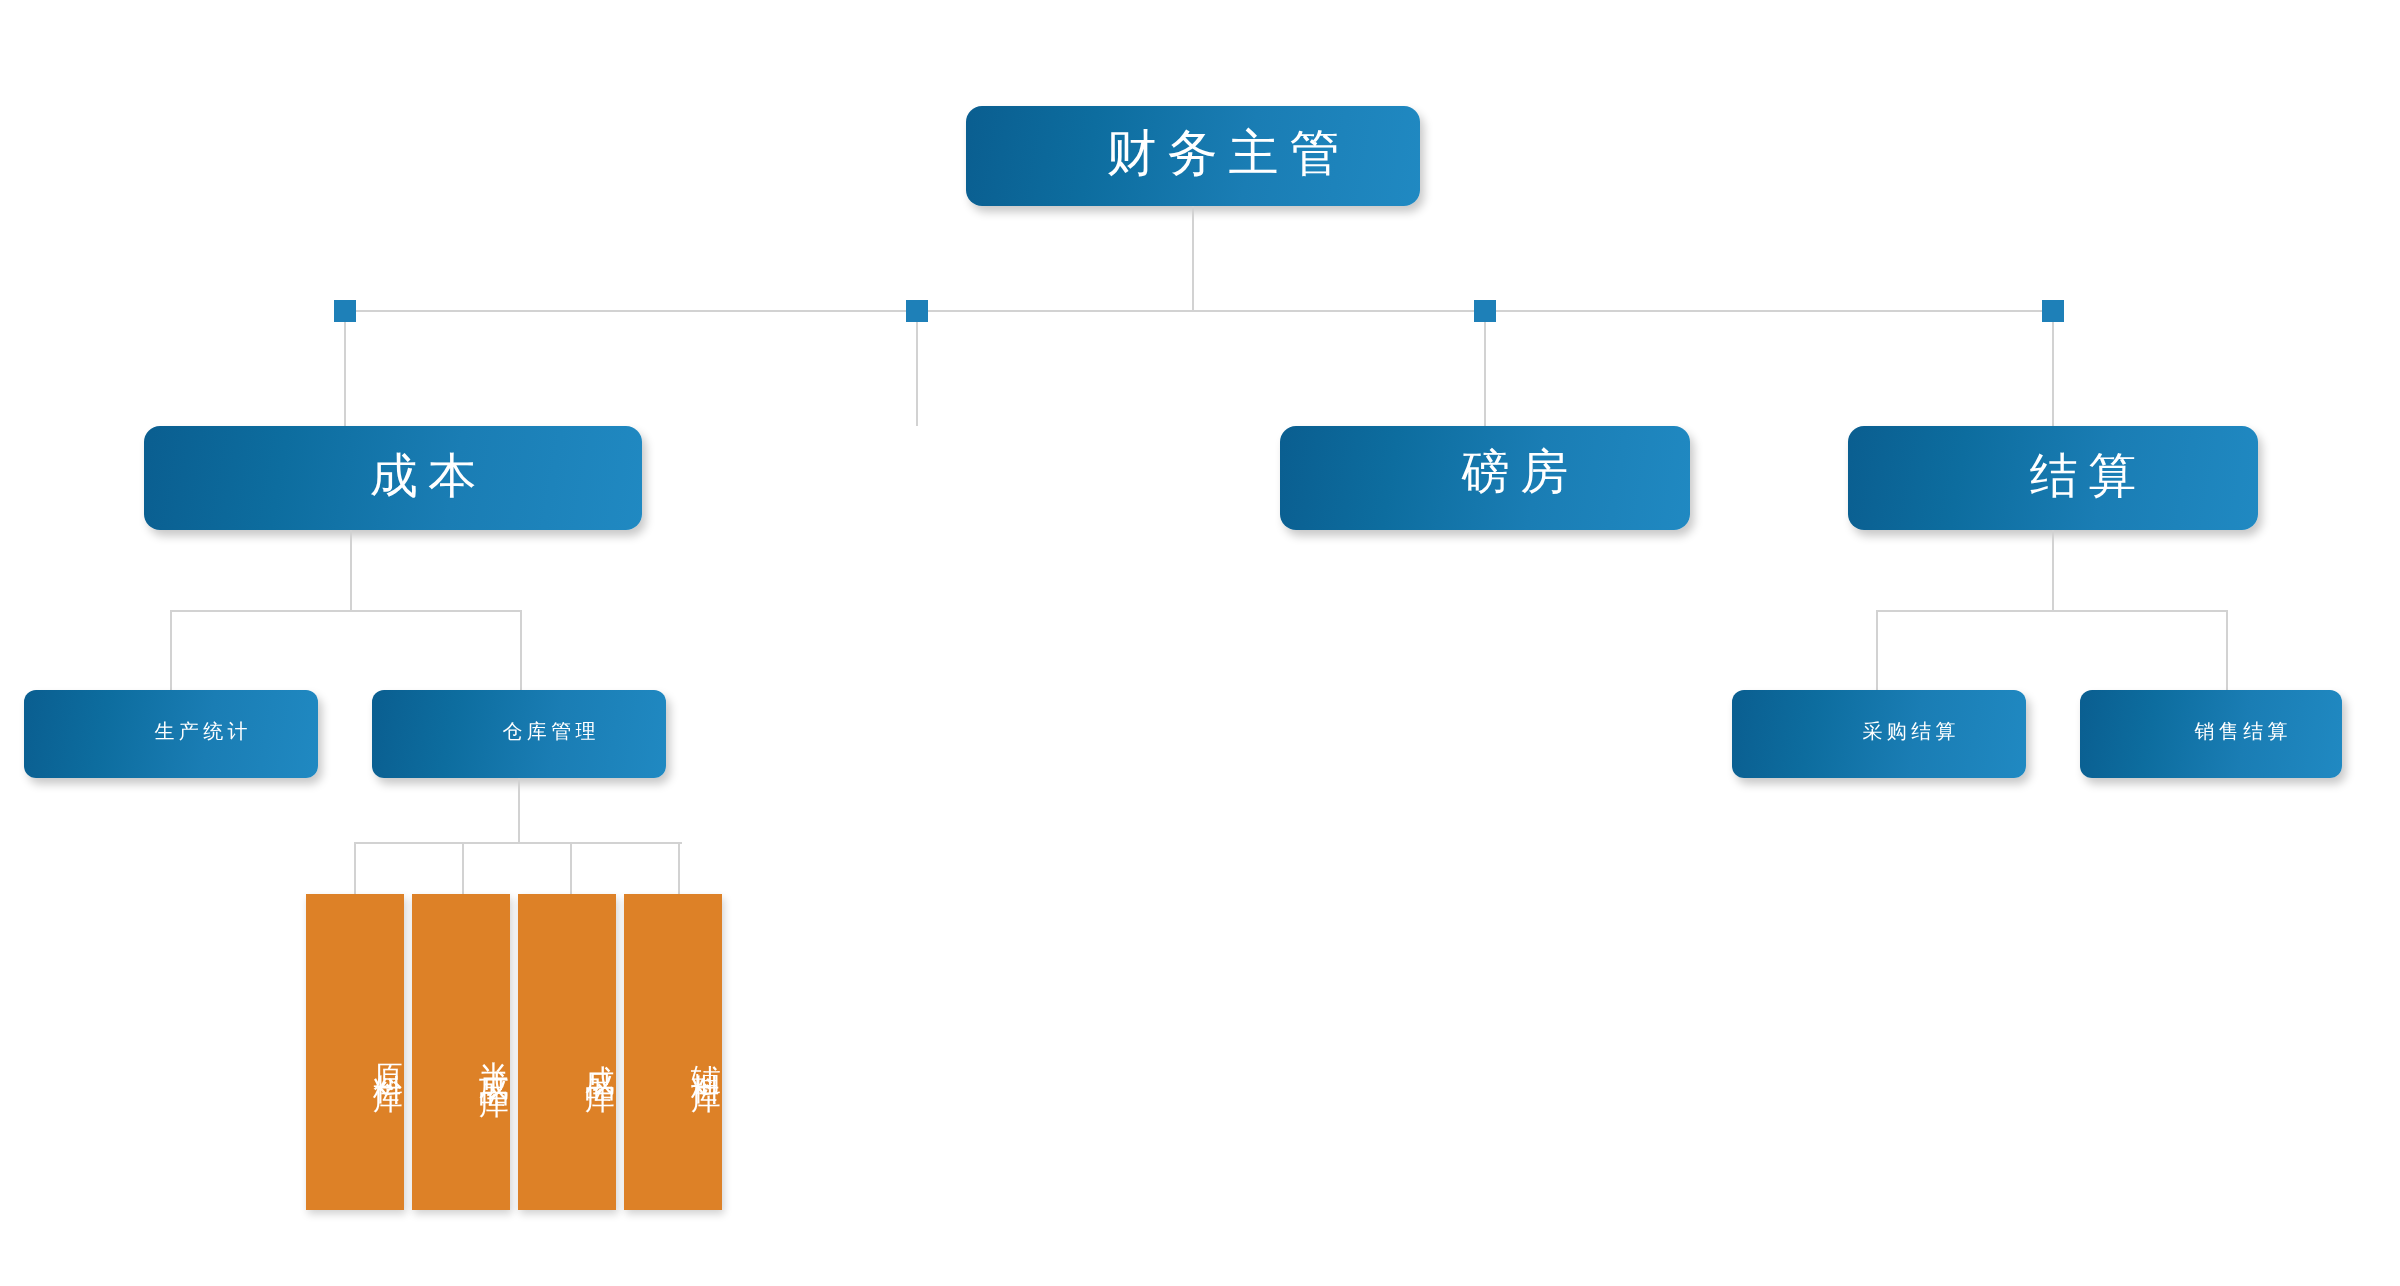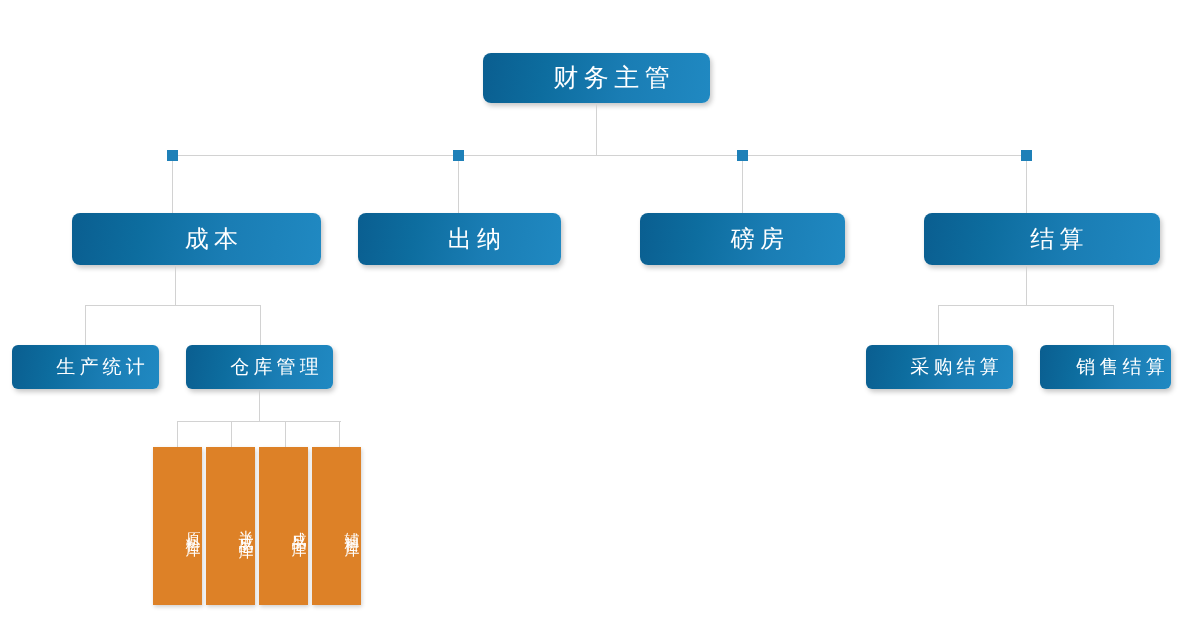--- a/index.html
+++ b/index.html
@@ -63,21 +63,21 @@
     font-size: 25px;
     border-radius: 8px;
   }
   
   .node.lvl2 {
     font-size: 24px;
     border-radius: 8px;
   }
   
   .node.lvl3 {
-    font-size: 19px;
+    font-size: 10px;
     border-radius: 6px;
   }
 
   
   .node.orange {
     background: #dd8127;
     border-radius: 0;
     box-shadow: 1px 2px 4px rgba(0,0,0,0.18);
     font-size: 15px;
     writing-mode: vertical-rl;
@@ -105,25 +105,24 @@
   <div class="conn v" style="left:742px; top:155px; height:58px;"></div>
   <div class="conn v" style="left:1026px; top:155px; height:58px;"></div>
 
   <div class="marker" style="left:167px; top:150px;"></div>
   <div class="marker" style="left:453px; top:150px;"></div>
   <div class="marker" style="left:737px; top:150px;"></div>
   <div class="marker" style="left:1021px; top:150px;"></div>
 
   <div class="node blue lvl2" style="left:72px; top:213px; width:249px; height:52px;">成本</div>
 
-  <div class="node blue lvl2" style="left:358px; top:213px; width:203px; height:52px;">出纳</div>
 
-  <div class="node blue lvl2" style="left:640px; top:213px; width:205px; height:52px;">磅房</div>
+  <div class="node blue lvl2" style="left:640px; top:213px; width:205px; height:52px;font-family:Liberation Mono, monospace;">磅房</div>
 
-  <div class="node blue lvl2" style="left:924px; top:213px; width:236px; height:52px;">结算</div>
+  <div class="node blue lvl2" style="left:924px; top:213px; width:205px; height:52px;">结算</div>
 
   <div class="conn v" style="left:175px; top:265px; height:40px;"></div>
   <div class="conn h" style="left:85px; top:305px; width:176px;"></div>
   <div class="conn v" style="left:85px; top:305px; height:40px;"></div>
   <div class="conn v" style="left:260px; top:305px; height:40px;"></div>
 
   <div class="conn v" style="left:1026px; top:265px; height:40px;"></div>
   <div class="conn h" style="left:938px; top:305px; width:176px;"></div>
   <div class="conn v" style="left:938px; top:305px; height:40px;"></div>
   <div class="conn v" style="left:1113px; top:305px; height:40px;"></div>

